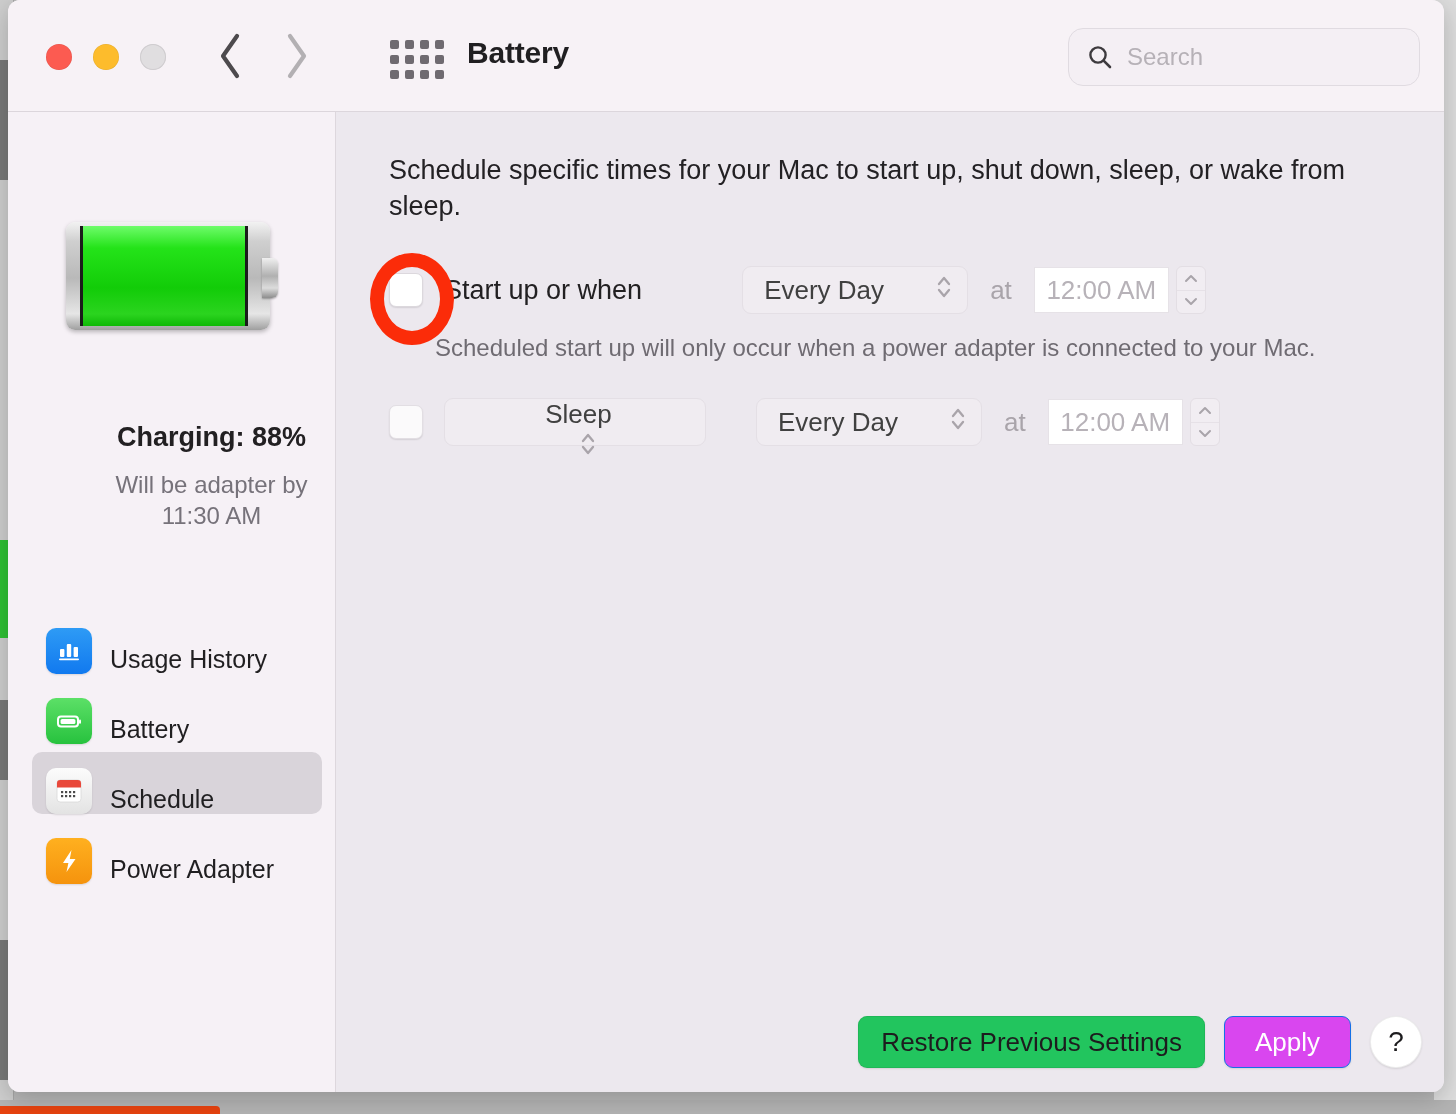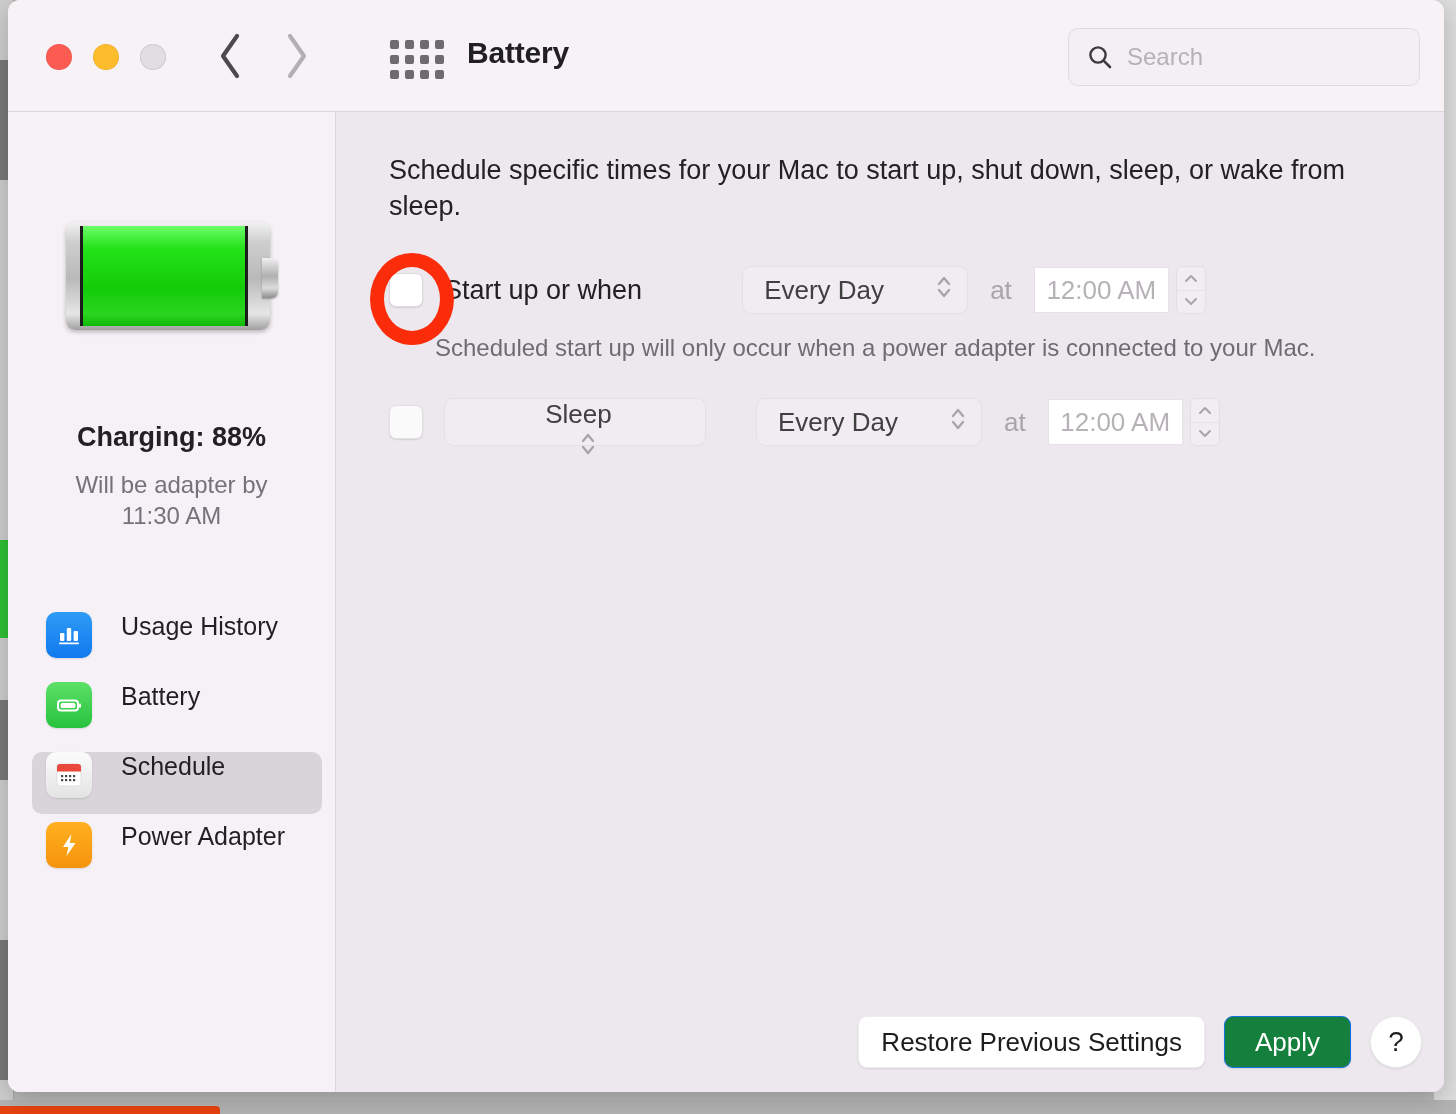--- a/index.html
+++ b/index.html
@@ -125,21 +125,21 @@
     color: #201f21;
     letter-spacing: -0.2px;
   }
 
   .search-box {
     position: absolute;
     right: 24px; top: 28px;
     width: 352px; height: 58px;
     background: #f4eff4;
     border: 1px solid #e0dbe1;
-    border-radius: 10px;
+    border-radius: 15px;
     display: flex;
     align-items: center;
     padding-left: 18px;
     gap: 14px;
   }
   .search-icon svg { display: block; }
   .search-placeholder {
     font-size: 24px;
     color: #b6b1b7;
   }
@@ -148,20 +148,21 @@
   .body-split {
     position: relative;
     height: 980px;
     display: flex;
   }
   .sidebar {
     width: 328px;
     background: #f6f1f6;
     border-right: 1px solid #ddd7dd;
     position: relative;
+    padding-left: 40px;
   }
   .content {
     flex: 1;
     background: #ece8ee;
     position: relative;
   }
 
   
   .battery-art {
     position: absolute;
@@ -216,22 +217,22 @@
   }
 
   
   .nav-list {
     position: absolute;
     left: 24px; top: 500px;
     width: 290px;
   }
   .nav-item {
     display: flex;
-    align-items: flex-start;
-    gap: 29px;
+    align-items: flex-end;
+    gap: 18px;
     height: 62px;
     padding-left: 14px;
     border-radius: 10px;
     margin-bottom: 8px;
   }
   .nav-item.selected { background: #d9d4da; }
   .nav-label {
     font-size: 25px;
     color: #201f21;
   }
@@ -365,22 +366,22 @@
     height: 52px;
     border-radius: 9px;
     font-size: 26px;
     display: flex;
     align-items: center;
     justify-content: center;
     padding: 0 22px;
     border: 1px solid rgba(0,0,0,0.07);
     box-shadow: 0 1px 2px rgba(0,0,0,.10);
   }
-  .btn-restore { background: #ffffff; color: #1d1c1e; }
-  .btn-apply   { background: #15803d; color: #ffffff; border-color: #1470e6; padding: 0 30px; }
+  .btn-restore { background: #22c55e; color: #1d1c1e; }
+  .btn-apply   { background: #d946ef; color: #ffffff; border-color: #1470e6; padding: 0 30px; }
   .btn-help {
     width: 52px; height: 52px;
     border-radius: 50%;
     background: #ffffff;
     color: #1d1c1e;
     font-size: 28px;
     display: flex;
     align-items: center;
     justify-content: center;
     border: 1px solid rgba(0,0,0,0.07);

